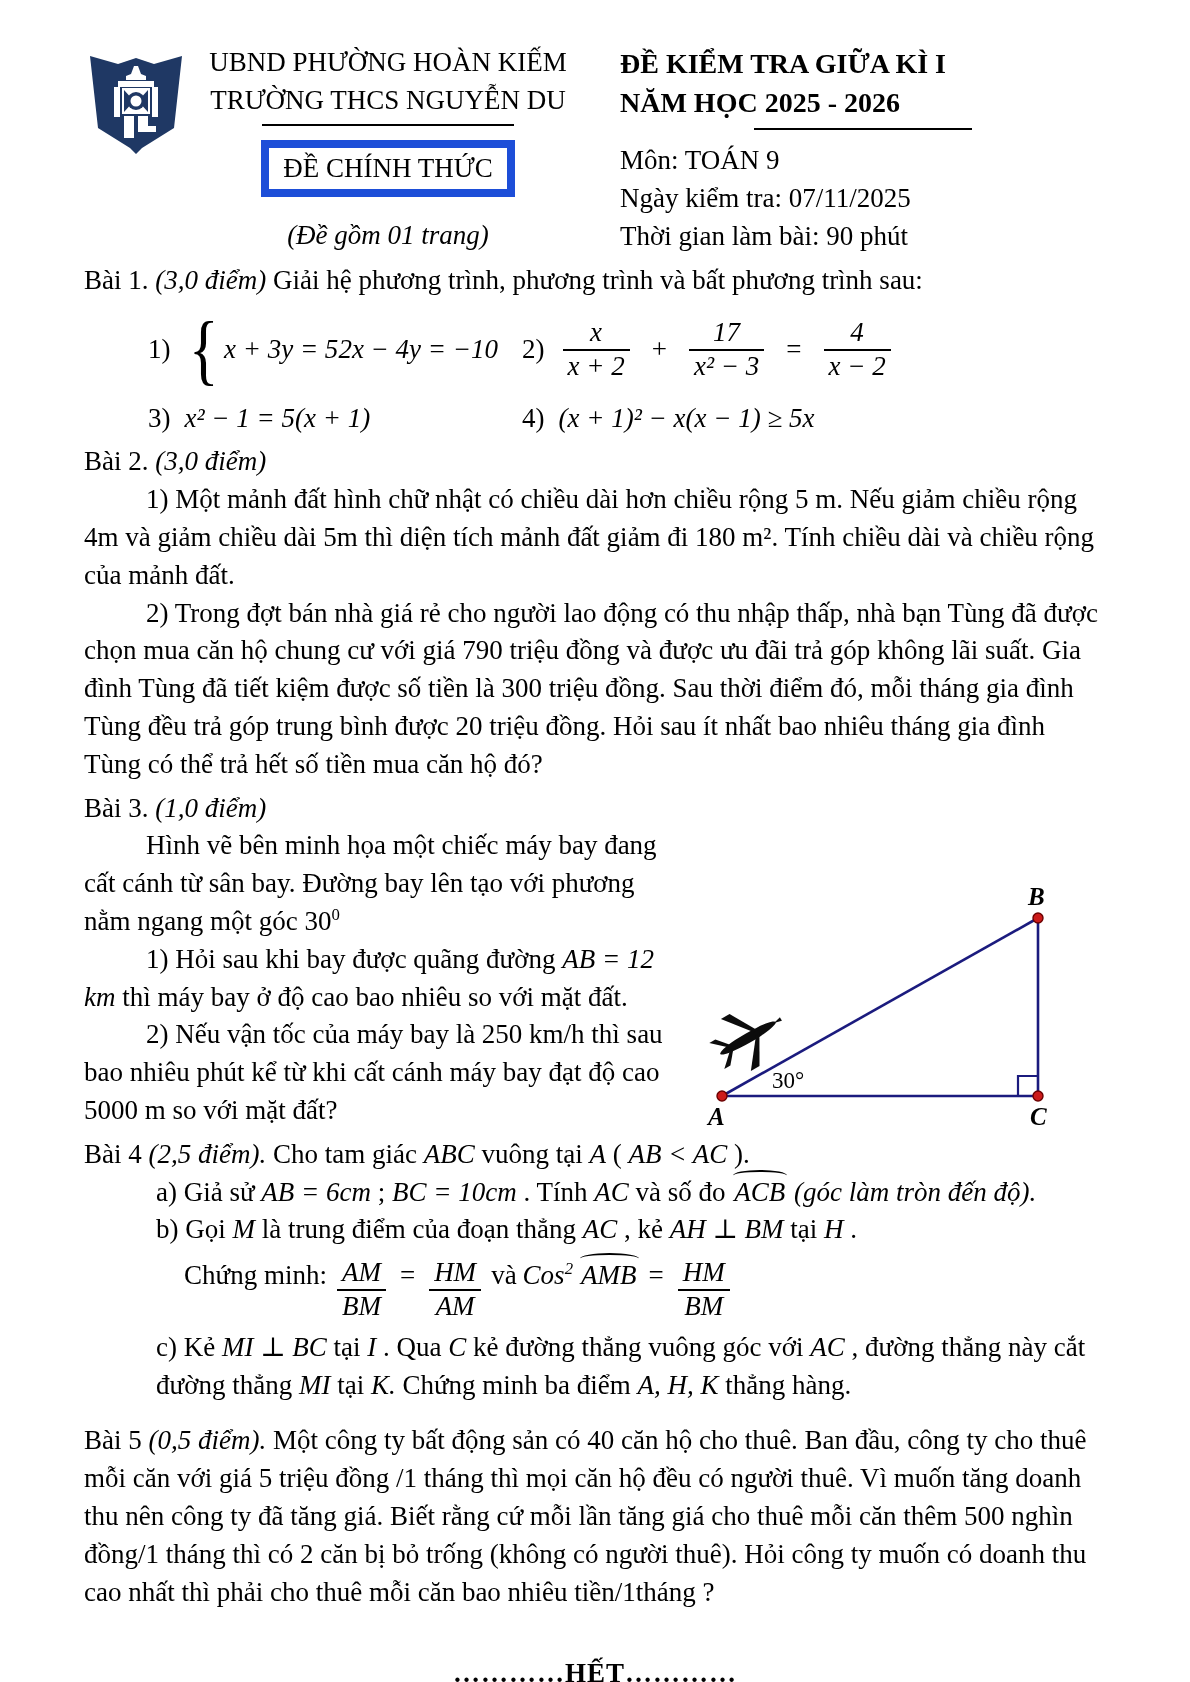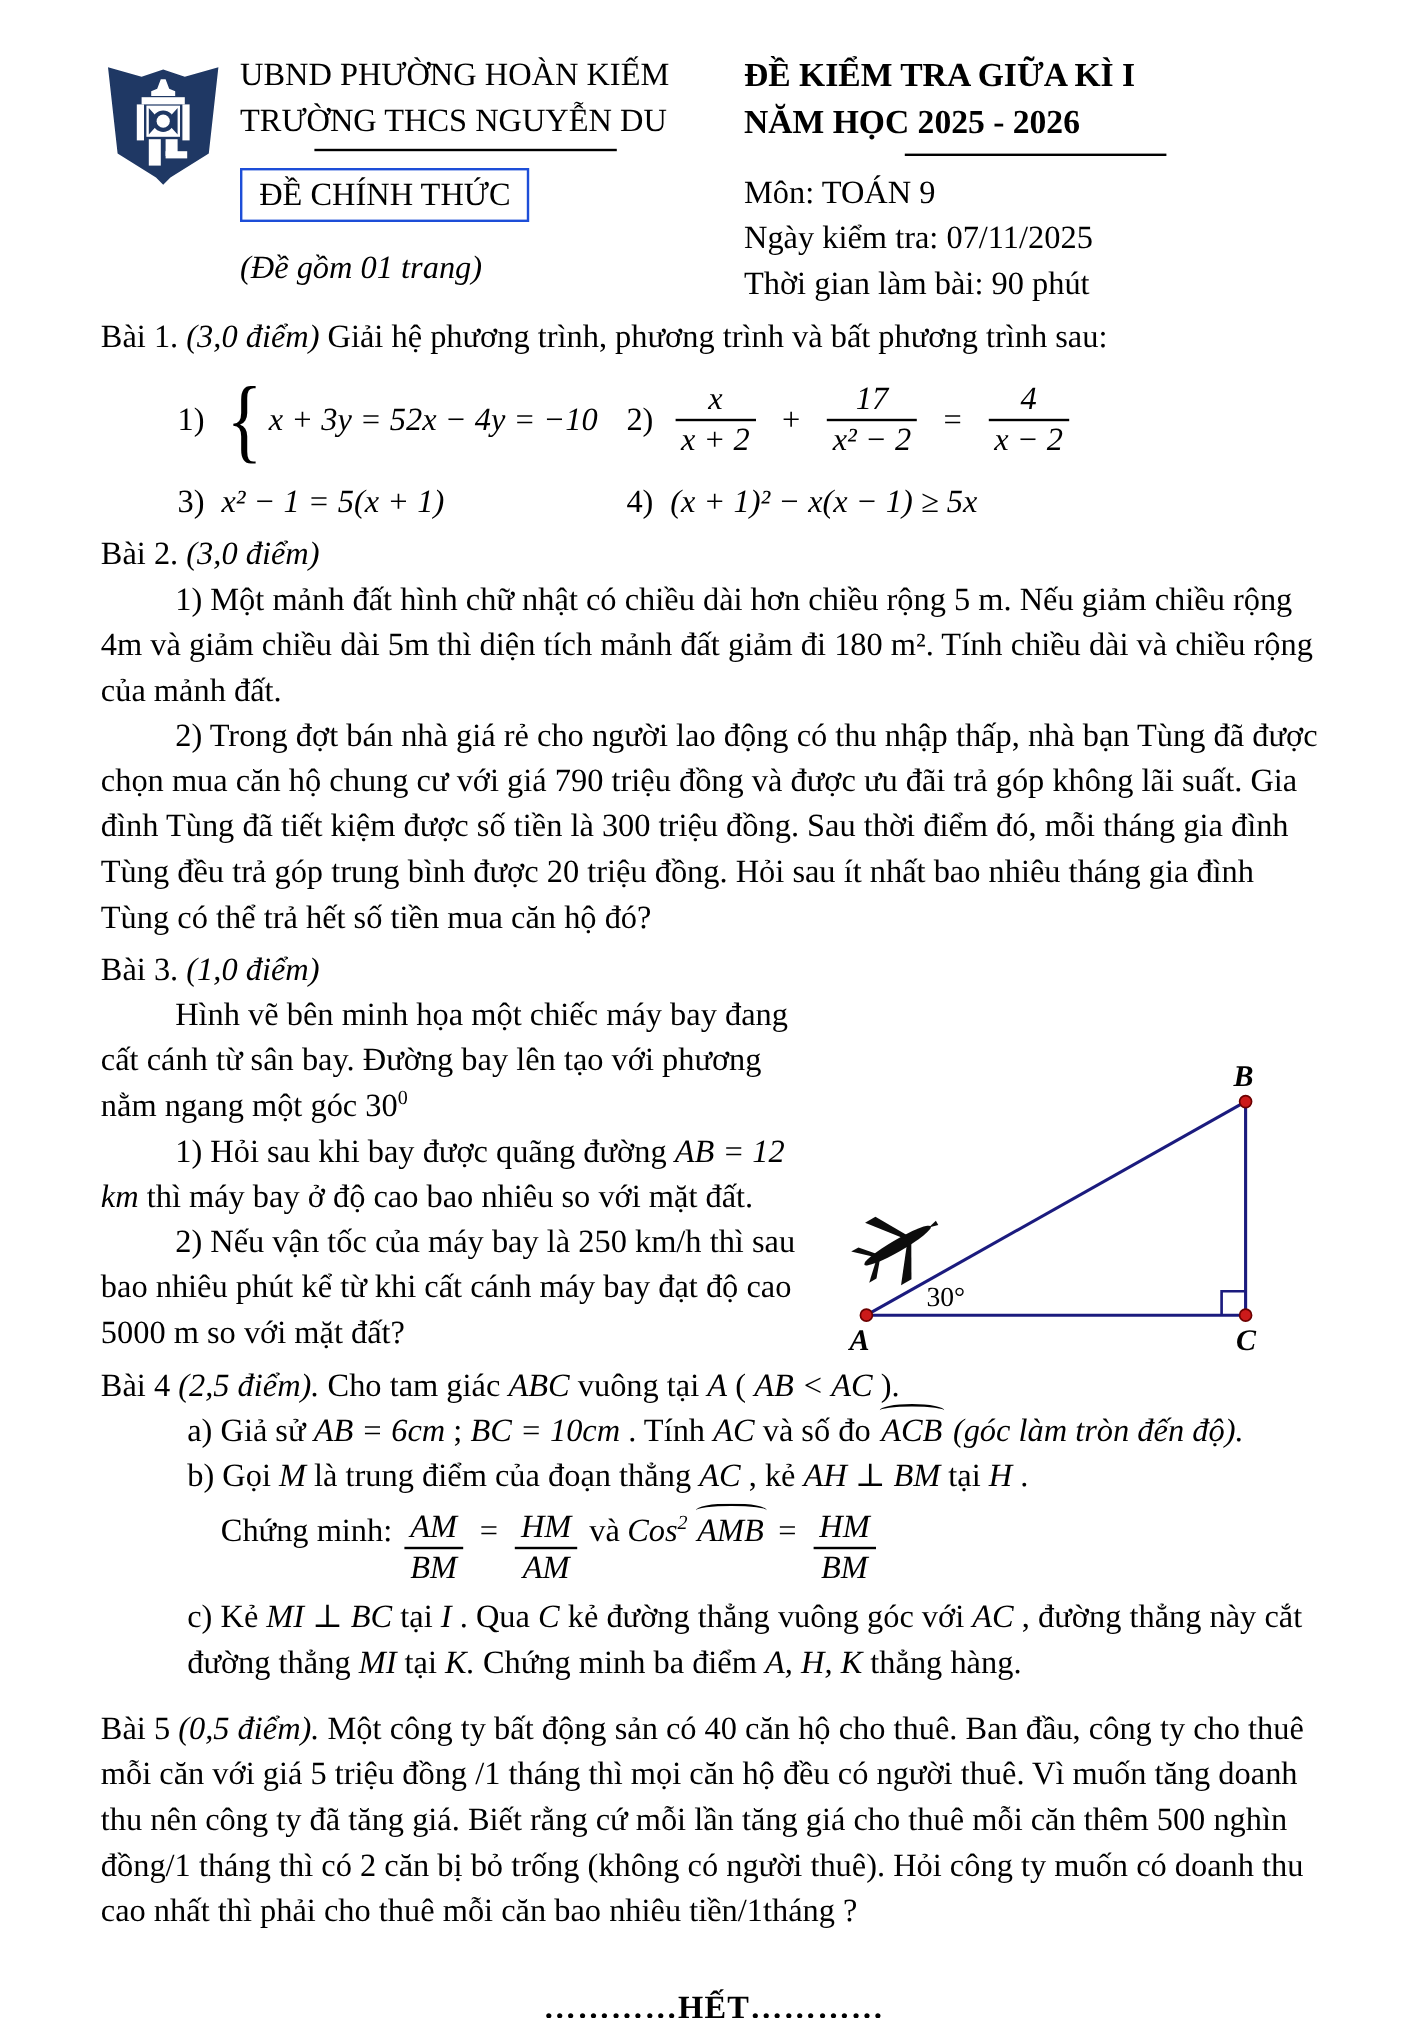--- a/index.html
+++ b/index.html
@@ -11,25 +11,25 @@
   }
   .b{font-weight:normal}
   .i{font-style:italic}
   .math{font-style:italic}
   p{margin:0}
   .indent{text-indent:62px}
   
   .hdr{display:flex;justify-content:space-between;align-items:flex-start}
   .hdr-left{display:flex;gap:12px;width:492px}
   .logo{width:104px;height:106px;flex:none;margin-top:6px}
-  .hl-text{flex:1;}
+  .hl-text{flex:1;text-align:center}
   .rule{height:0;border-top:2px solid #000;margin:4px auto 6px auto}
   .rule-l{width:252px}
   .rule-r{width:218px;margin-top:6px;margin-bottom:12px}
-  .official{display:inline-block;border:2px solid #1d4ed8;padding:2px 14px;margin-top:8px}
+  .official{display:inline-block;border:8px solid #1d4ed8;padding:2px 14px;margin-top:8px}
   .pages-note{font-style:italic;margin-top:20px}
   .hdr-right{width:486px;text-align:left}
   .hdr-right .t{font-weight:bold;font-size:28px}
   
   .sec{margin-top:6px}
   .eqrow{display:flex;align-items:center;margin:10px 0 6px 0}
   .eqcol1{width:438px;display:flex;align-items:center;box-sizing:border-box;padding-left:64px;gap:14px}
   .eqcol2{display:flex;align-items:center;gap:14px}
   .sys{display:flex;align-items:center}
   .brace{font-size:78px;line-height:80px;font-weight:400;margin-right:2px;transform:scaleX(.8)}
@@ -110,21 +110,21 @@
       </div>
       <div class="eqcol2">
         <span>2)</span>
         <span class="frac math">
             <span class="num">x</span>
             <span class="den">x + 2</span>
           </span>
         <span class="op">+</span>
         <span class="frac math">
             <span class="num">17</span>
-            <span class="den">x² − 2</span>
+            <span class="den">x² − 3</span>
           </span>
         <span class="op">=</span>
         <span class="frac math">
             <span class="num">4</span>
             <span class="den">x − 2</span>
           </span>
       </div>
     </div>
     <div class="eqrow">
       <div class="eqcol1">

